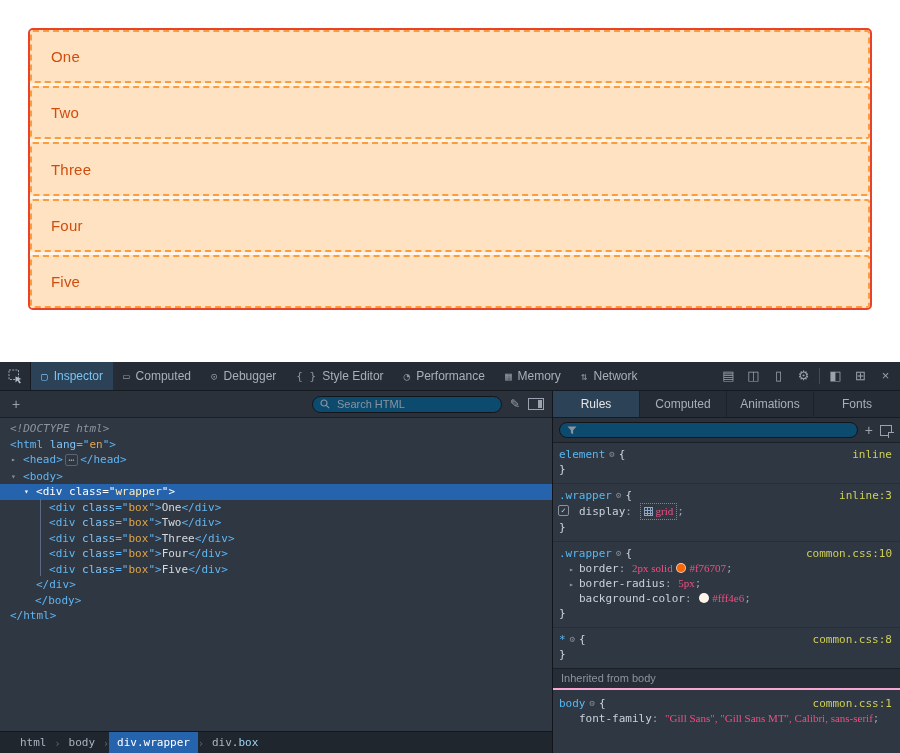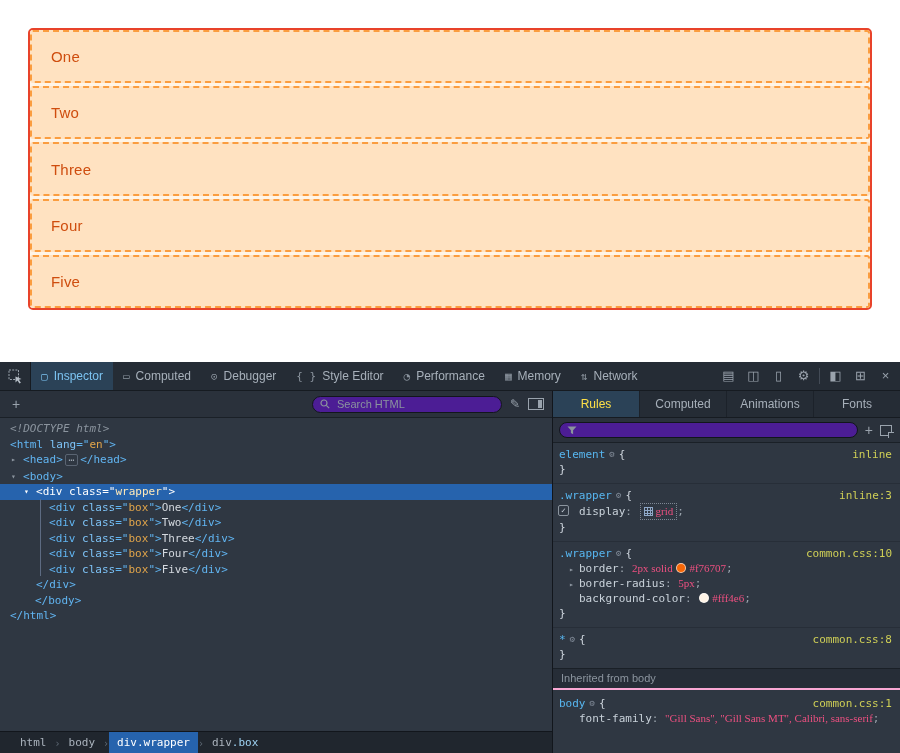--- a/index.html
+++ b/index.html
@@ -31,21 +31,21 @@
 
   .dt-main { display:flex; height:363px; }
 
   
   .markup-panel { width:553px; display:flex; flex-direction:column;
                   border-right:1px solid #12161c; box-sizing:border-box; }
   .markup-toolbar { height:26px; background:#2a313b; border-bottom:1px solid #1a2027;
                     display:flex; align-items:center; padding:0 8px; gap:8px; flex:none; }
   .addnode { color:#9aa3ad; font-size:14px; width:16px; text-align:center; }
   .flexspacer { flex:1; }
-  .pill { height:17px; background:#4c1d95; border:1px solid #12161c; border-radius:9px;
+  .pill { height:17px; background:#0c4a6e; border:1px solid #12161c; border-radius:9px;
           display:flex; align-items:center; padding:0 7px; gap:5px; box-sizing:border-box; }
   .pill input { flex:1; background:transparent; border:none; outline:none;
                 color:#b8c0c9; font-size:11px; font-family:"Liberation Sans",sans-serif; }
   .pill input::placeholder { color:#8b949e; }
   .search-pill { width:190px; }
   .eyedropper { color:#9aa3ad; font-size:12px; }
   .threepane { position:relative; width:14px; height:10px; border:1px solid #9aa3ad; display:inline-block; }
   .threepane::after { content:''; position:absolute; top:1px; bottom:1px; right:1px; width:4px; background:#9aa3ad; }
 
   .markup-body { flex:1; position:relative; overflow:hidden; background:#2f3742;
@@ -74,21 +74,21 @@
   .crumb.selected .ccls { color:#fff; }
   .crumb-sep { color:#5f6a76; font-size:10px; }
 
   
   .rules-panel { flex:1; display:flex; flex-direction:column; background:#2f3742; min-width:0; }
   .rules-tabs { height:26px; background:#252c35; border-bottom:1px solid #161b21;
                 display:flex; color:#a7b0ba; flex:none; }
   .rtab { flex:1; display:flex; align-items:center; justify-content:center;
           border-right:1px solid #1c222a; }
   .rtab:last-child { border-right:none; }
-  .rtab.selected { background:#2b4257; color:#fde047; }
+  .rtab.selected { background:#2b4257; color:#e5e5e5; }
   .filter-row { height:24px; display:flex; align-items:center; padding:0 6px; gap:7px;
                 border-bottom:1px solid #1a2027; background:#2a313b; flex:none; }
   .filter-pill { flex:1; height:16px; }
   .addrule { color:#9aa3ad; font-size:14px; }
   .clsico { position:relative; width:10px; height:9px; border:1px solid #9aa3ad; display:inline-block; margin-right:2px; }
   .clsico::after { content:''; position:absolute; right:-3px; bottom:-3px; width:5px; height:5px;
                    background:#2a313b; border-left:1px solid #9aa3ad; border-top:1px solid #9aa3ad; }
 
   .rules-body { flex:1; overflow:hidden; font-family:"DejaVu Sans Mono",monospace;
                 font-size:11px; line-height:15px; color:#cfd6de; padding-top:4px; }

